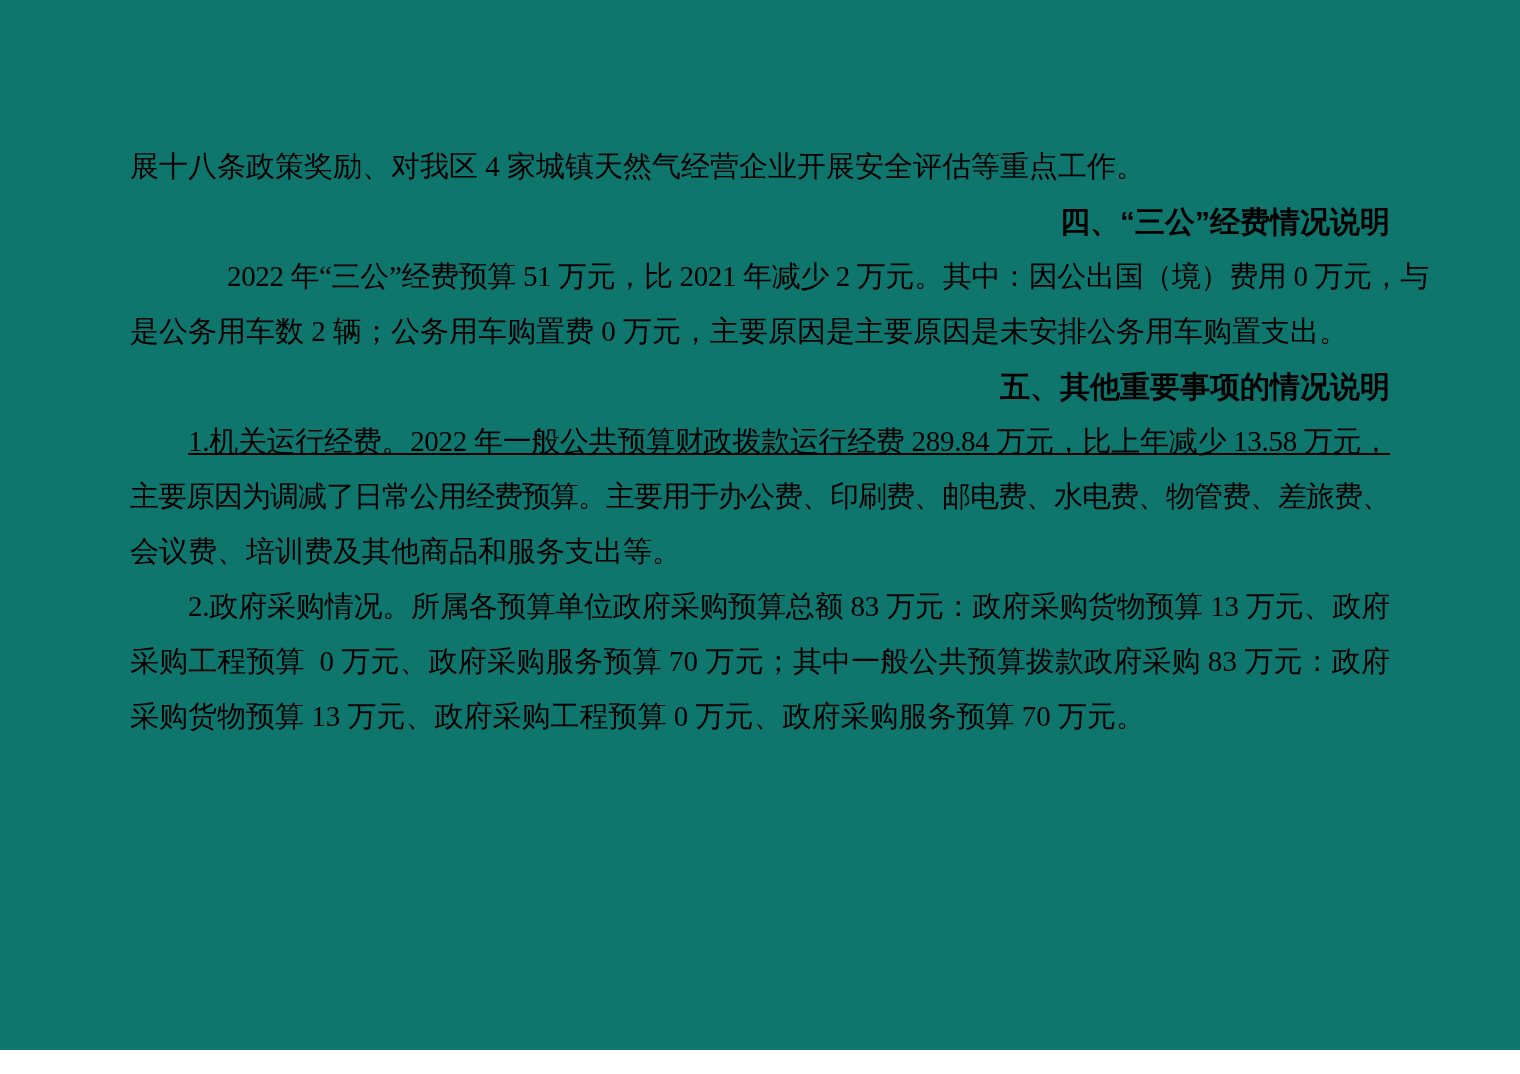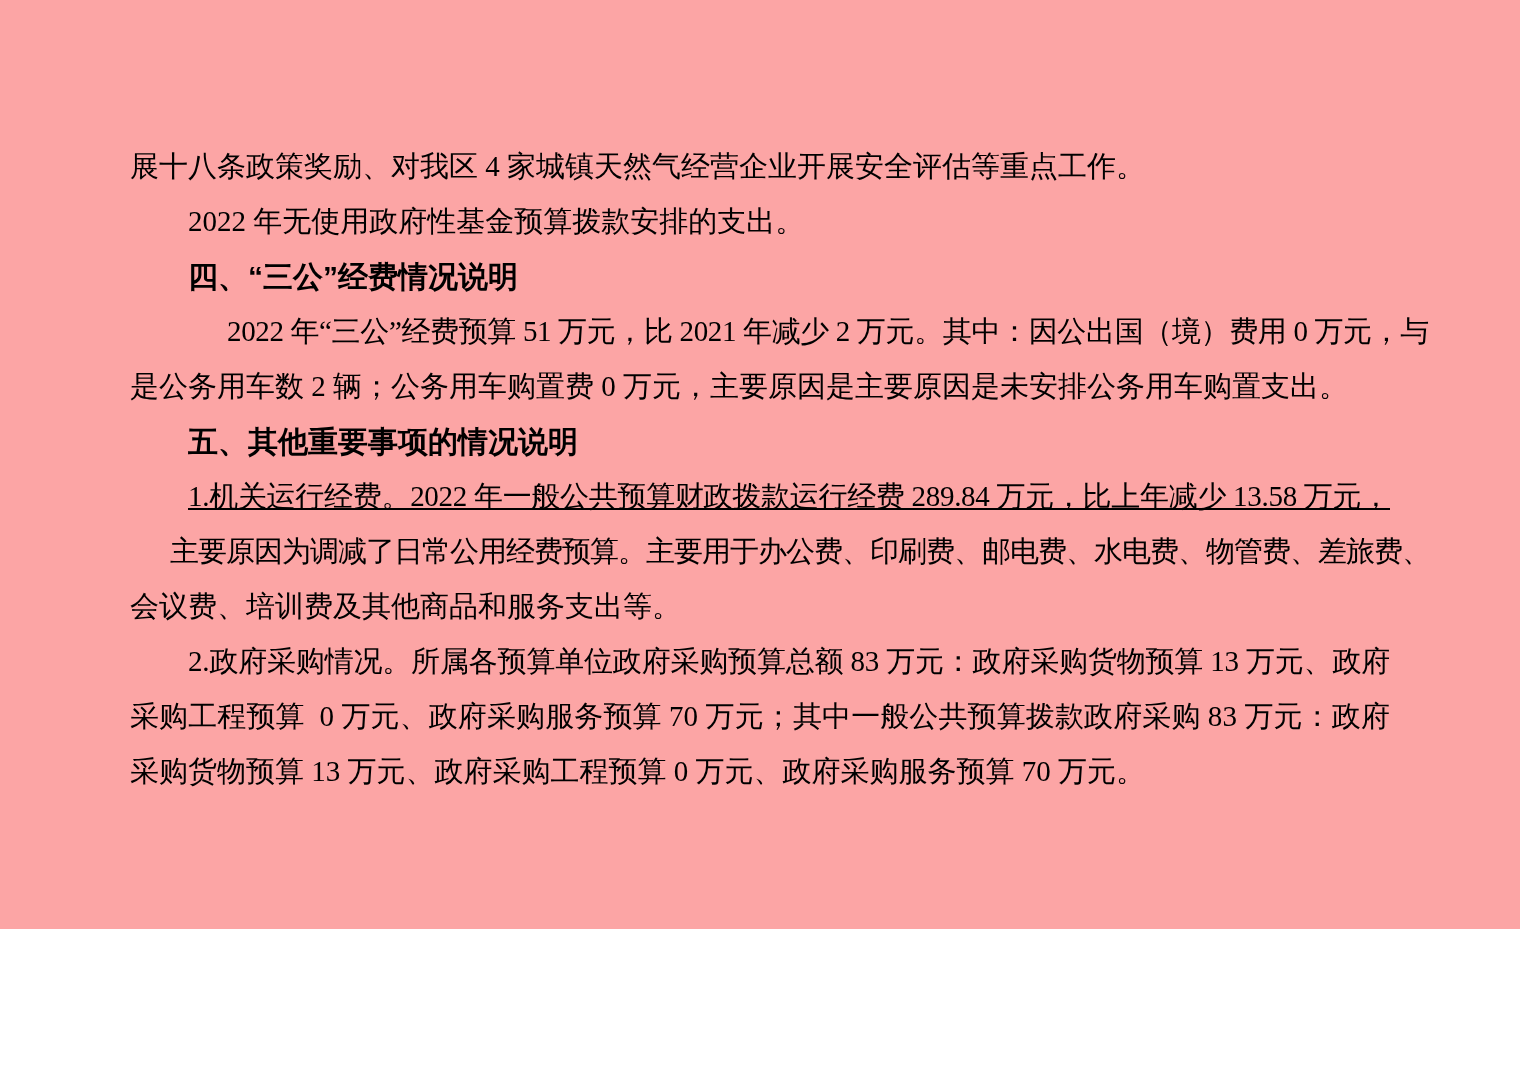--- a/index.html
+++ b/index.html
@@ -3,22 +3,22 @@
 <meta charset="utf-8">
 <style>
   html, body {
     margin: 0;
     padding: 0;
     background: #ffffff;
   }
   .page {
     position: relative;
     width: 1520px;
-    height: 929px;
-    background: #fca5a5;
+    height: 1050px;
+    background: #0f766e;
     overflow: hidden;
   }
   .doc-body {
     position: absolute;
     left: 130px;
     top: 139px;
     width: 1260px;
   }
   .line {
     height: 55px;
@@ -26,40 +26,40 @@
     white-space: pre;
     font-family: "Liberation Serif", "DejaVu Serif", serif;
     font-size: 29px;
     color: #000000;
     overflow: visible;
   }
   .line.heading {
     font-family: "Liberation Sans", "DejaVu Sans", sans-serif;
     font-weight: 700;
     font-size: 30px;
+    text-align: right;
   }
   .line.indent {
     padding-left: 58px;
   }
   .line > span {
     display: inline-block;
     white-space: pre;
   }
 </style>
 </head>
 <body>
 
 <div class="page">
   <div class="doc-body">
       <div class="line body"><span>展十八条政策奖励、对我区 4 家城镇天然气经营企业开展安全评估等重点工作。</span></div>
-      <div class="line body indent"><span>2022 年无使用政府性基金预算拨款安排的支出。</span></div>
       <div class="line heading indent"><span>四、“三公”经费情况说明</span></div>
       <div class="line body indent"><span style="letter-spacing: -0.357px; margin-left: 39px;">2022 年“三公”经费预算 51 万元，比 2021 年减少 2 万元。其中：因公出国（境）费用 0 万元，与</span></div>
       <div class="line body"><span>是公务用车数 2 辆；公务用车购置费 0 万元，主要原因是主要原因是未安排公务用车购置支出。</span></div>
       <div class="line heading indent"><span>五、其他重要事项的情况说明</span></div>
       <div class="line body indent"><span style="letter-spacing: -0.291px; text-decoration: underline;">1.机关运行经费。2022 年一般公共预算财政拨款运行经费 289.84 万元，比上年减少 13.58 万元，</span></div>
-      <div class="line body"><span style="letter-spacing: -1px; margin-left: 40px;">主要原因为调减了日常公用经费预算。主要用于办公费、印刷费、邮电费、水电费、物管费、差旅费、</span></div>
+      <div class="line body"><span style="letter-spacing: -1px;">主要原因为调减了日常公用经费预算。主要用于办公费、印刷费、邮电费、水电费、物管费、差旅费、</span></div>
       <div class="line body"><span>会议费、培训费及其他商品和服务支出等。</span></div>
       <div class="line body indent"><span style="letter-spacing: -0.182px;">2.政府采购情况。所属各预算单位政府采购预算总额 83 万元：政府采购货物预算 13 万元、政府</span></div>
       <div class="line body"><span style="letter-spacing: 0.113px;">采购工程预算  0 万元、政府采购服务预算 70 万元；其中一般公共预算拨款政府采购 83 万元：政府</span></div>
       <div class="line body"><span>采购货物预算 13 万元、政府采购工程预算 0 万元、政府采购服务预算 70 万元。</span></div>
     </div>
 </div>
 
 </body></html>

